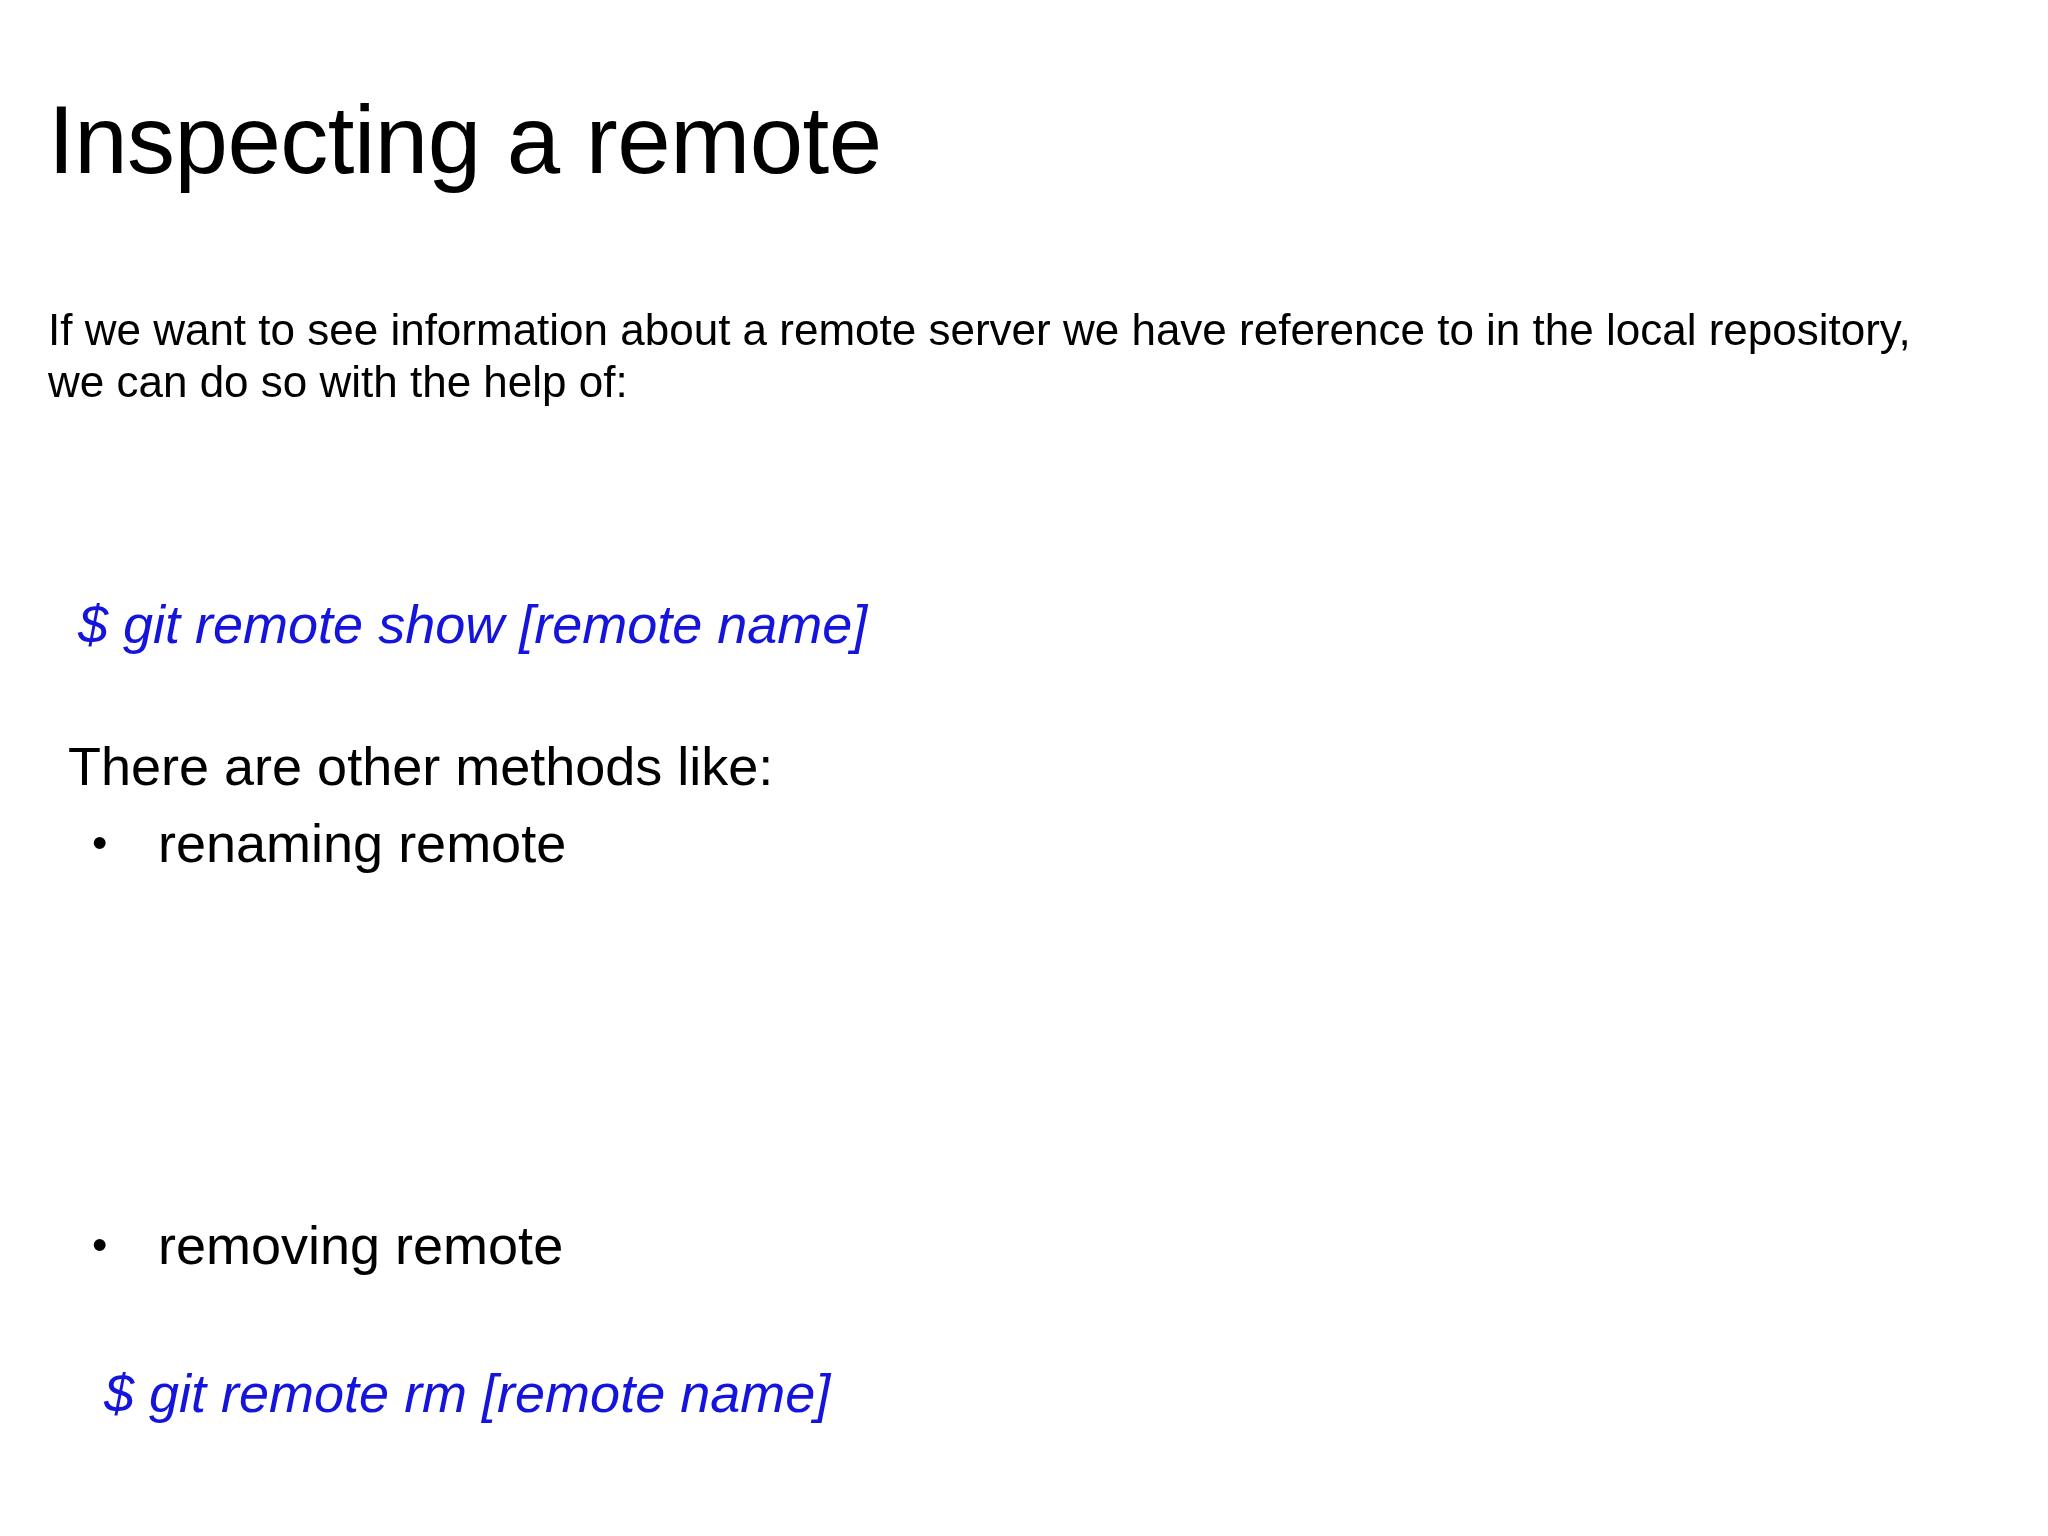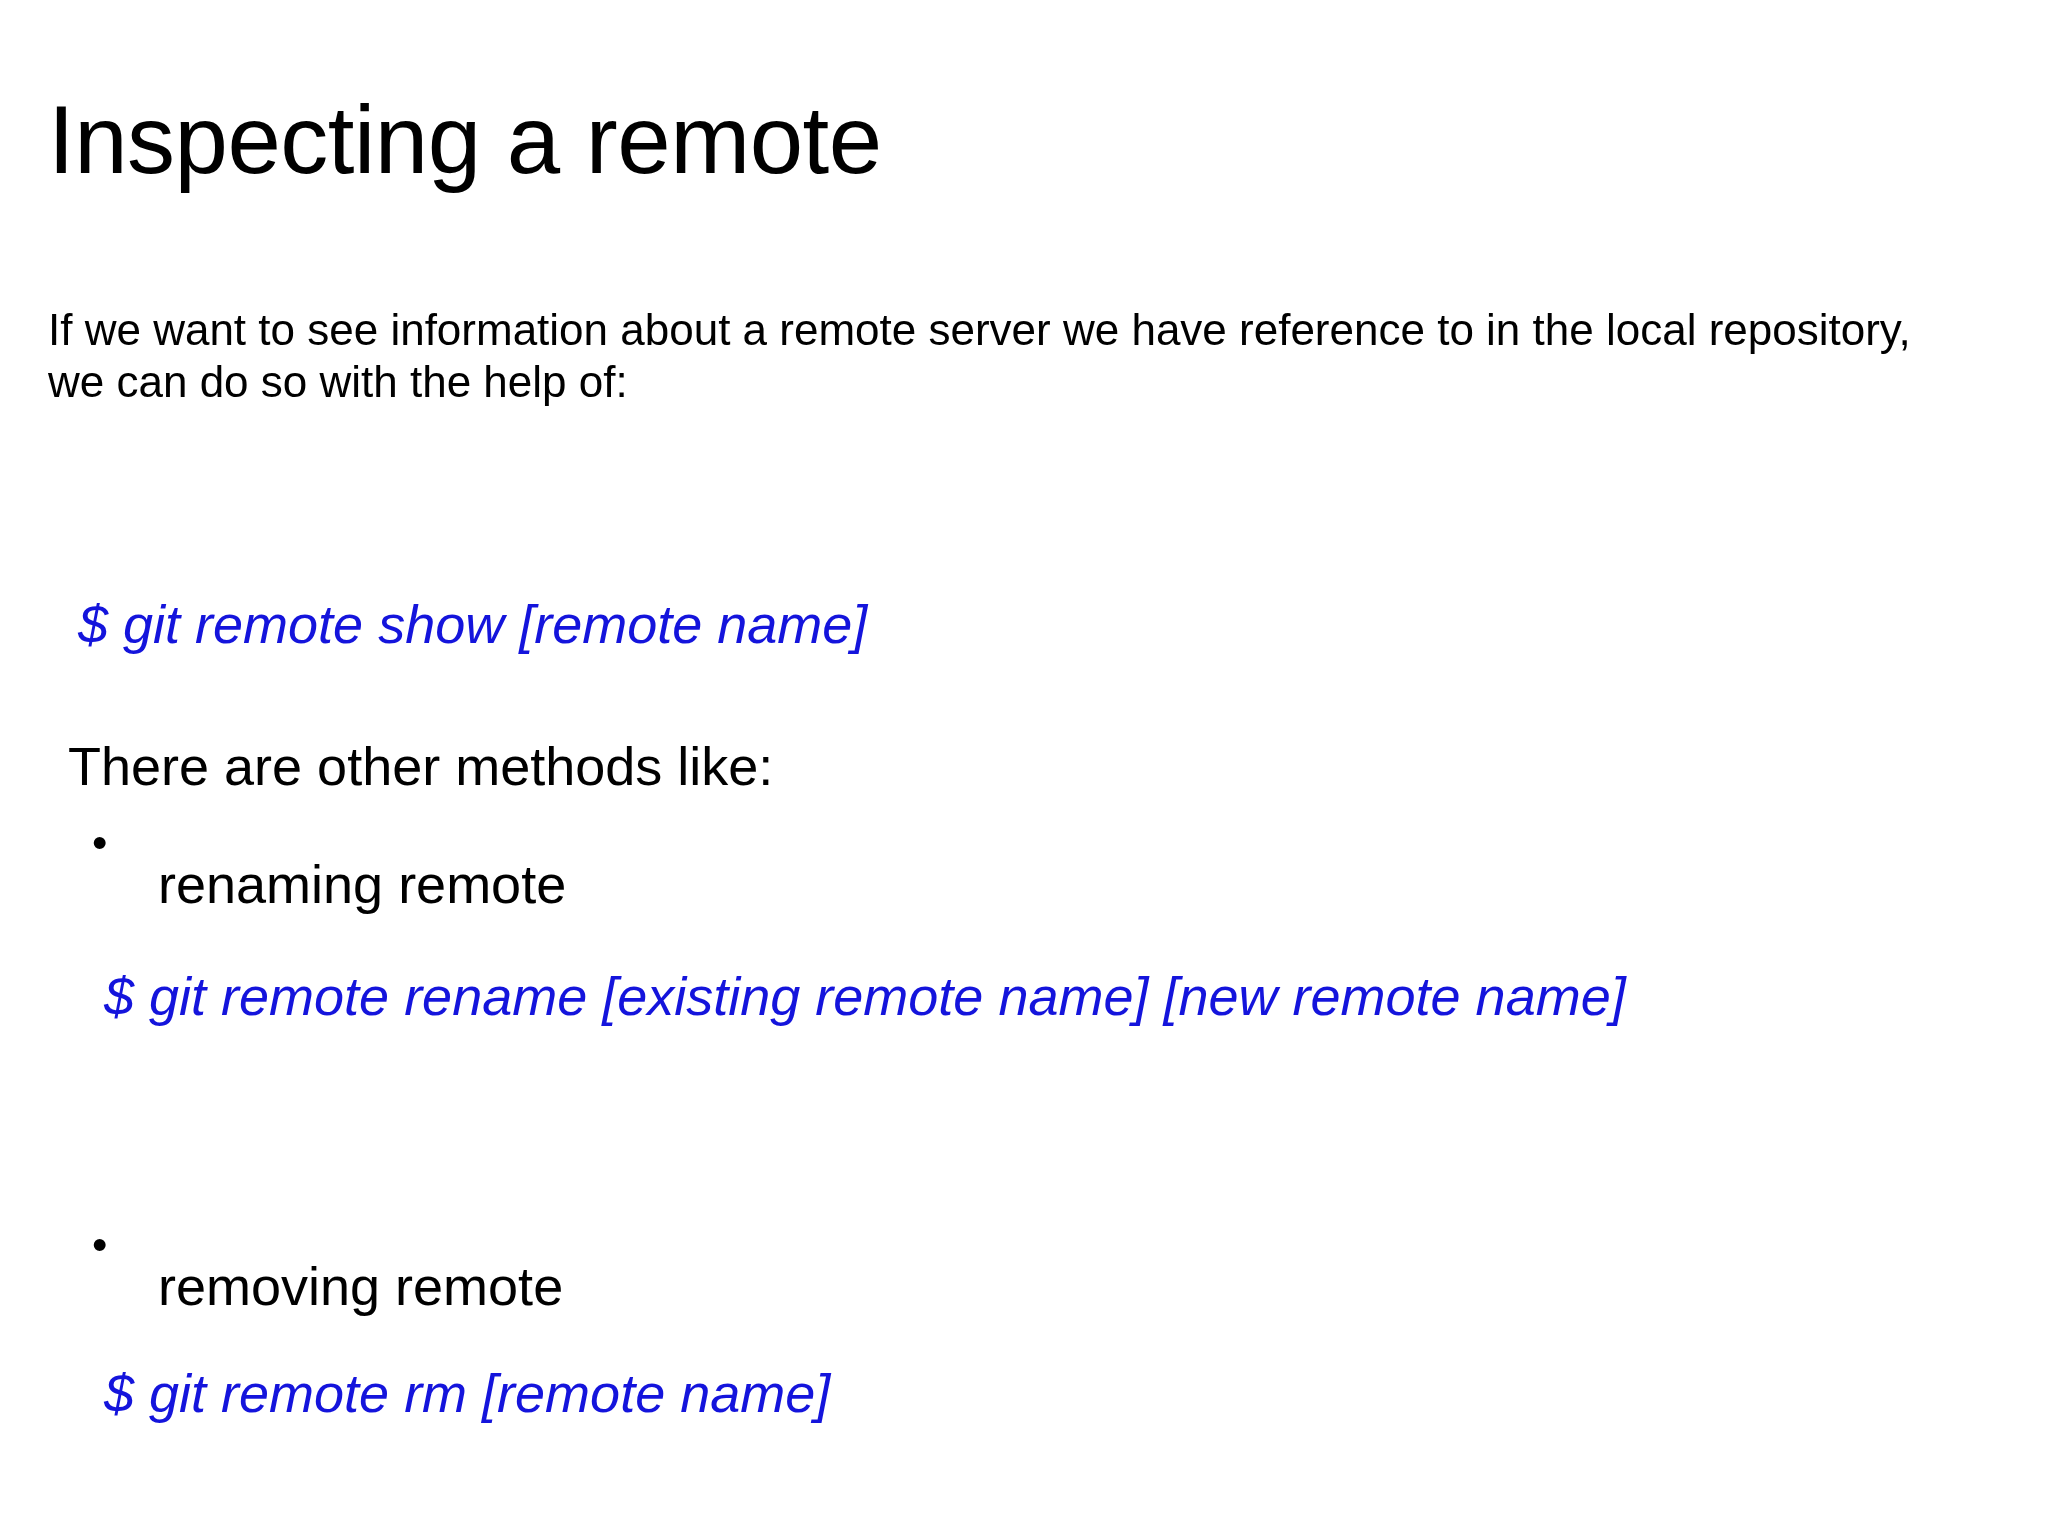--- a/index.html
+++ b/index.html
@@ -104,42 +104,40 @@
   .bullet-mark {
     width: 66px;
     flex: 0 0 66px;
     font-size: 44px;
     line-height: 1.42;
     text-align: left;
     color: #000000;
   }
   .bullet-text {
     white-space: nowrap;
-    margin-top: 41px;
   }
 </style>
 </head>
 <body>
 
 <div class="slide">
 
   <h1 class="slide-title">Inspecting a remote</h1>
 
   <p class="intro-paragraph">If we want to see information about a remote server we have reference to in the local repository, we can do so with the help of:</p>
 
   <div class="cmd cmd-show">$ git remote show [remote name]</div>
 
   <div class="methods-lead">There are other methods like:</div>
 
   <div class="bullet-row bullet-renaming">
     <span class="bullet-mark">•</span>
     <span class="bullet-text">renaming remote</span>
   </div>
 
-  <div class="cmd cmd-rename">$ git remote rename [existing remote name] [new remote name]</div>
 
   <div class="bullet-row bullet-removing">
     <span class="bullet-mark">•</span>
     <span class="bullet-text">removing remote</span>
   </div>
 
   <div class="cmd cmd-rm">$ git remote rm [remote name]</div>
 
 </div>
 

